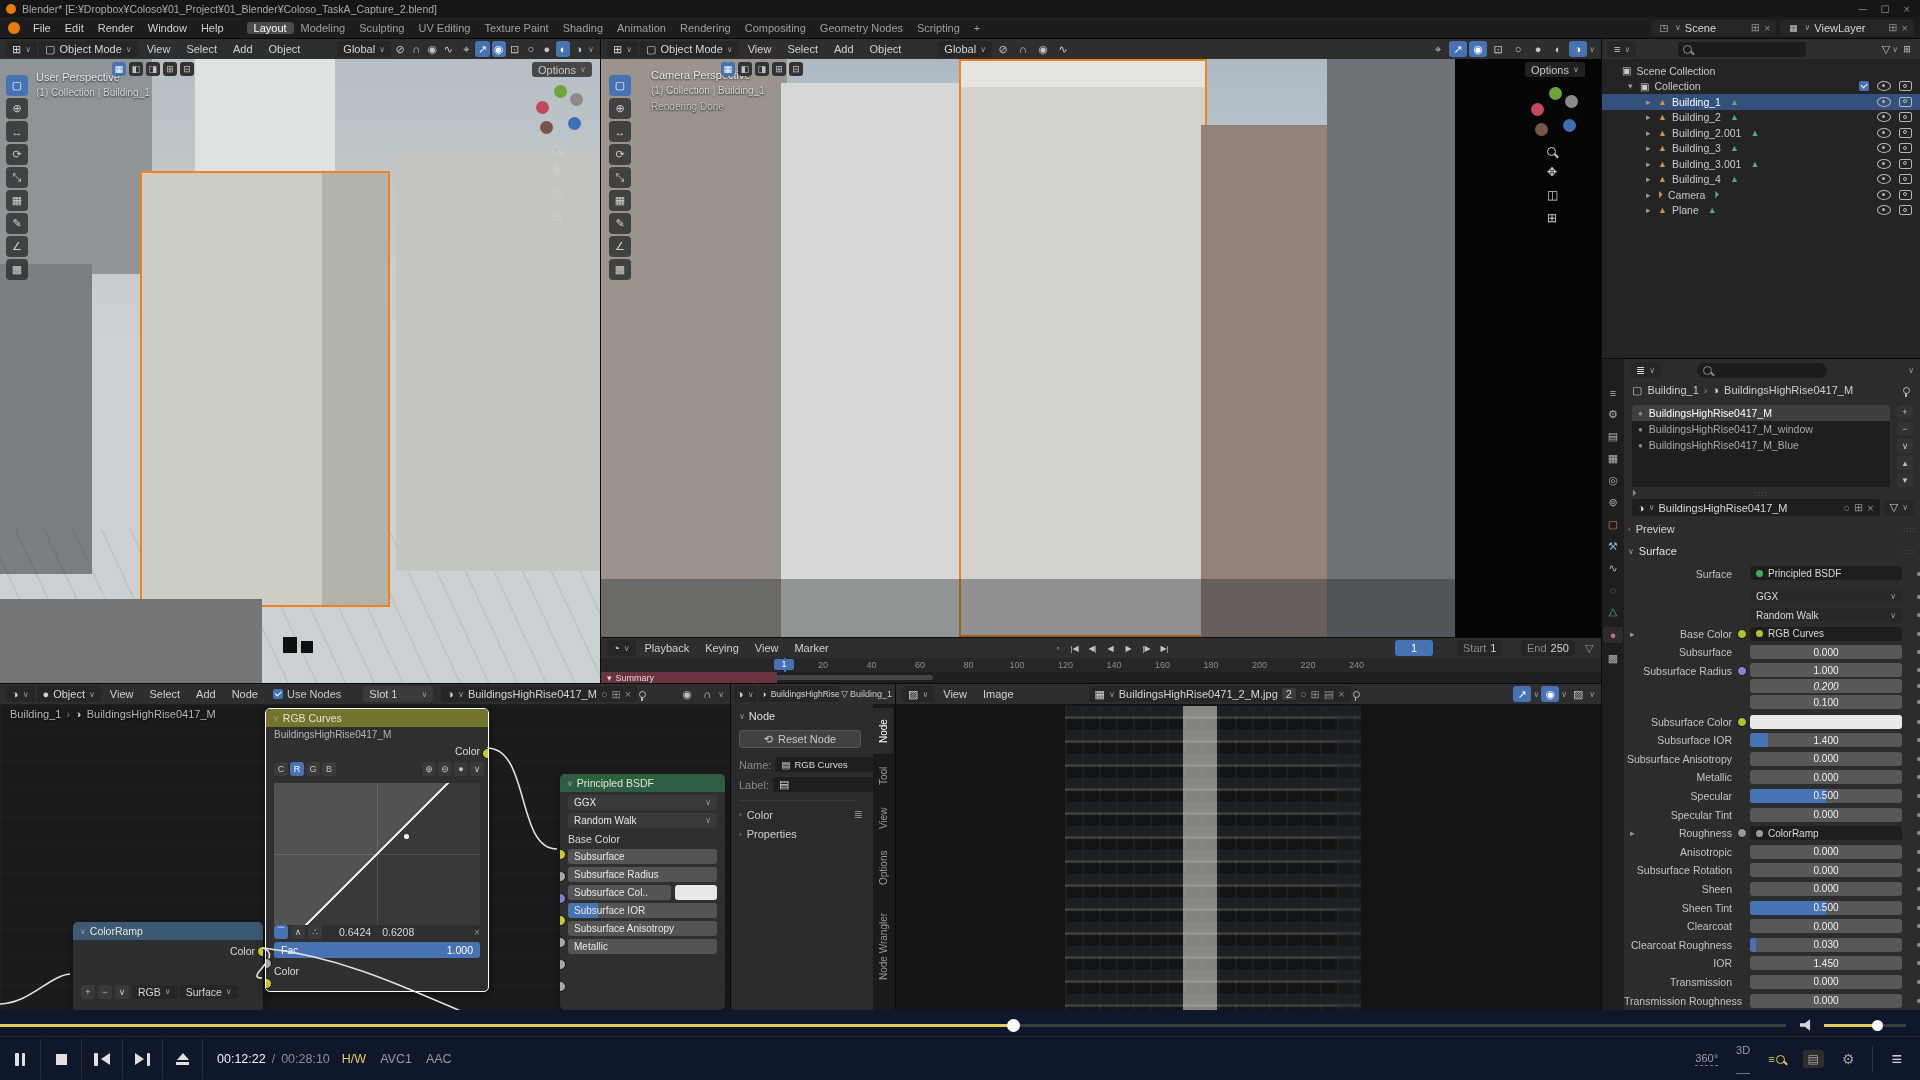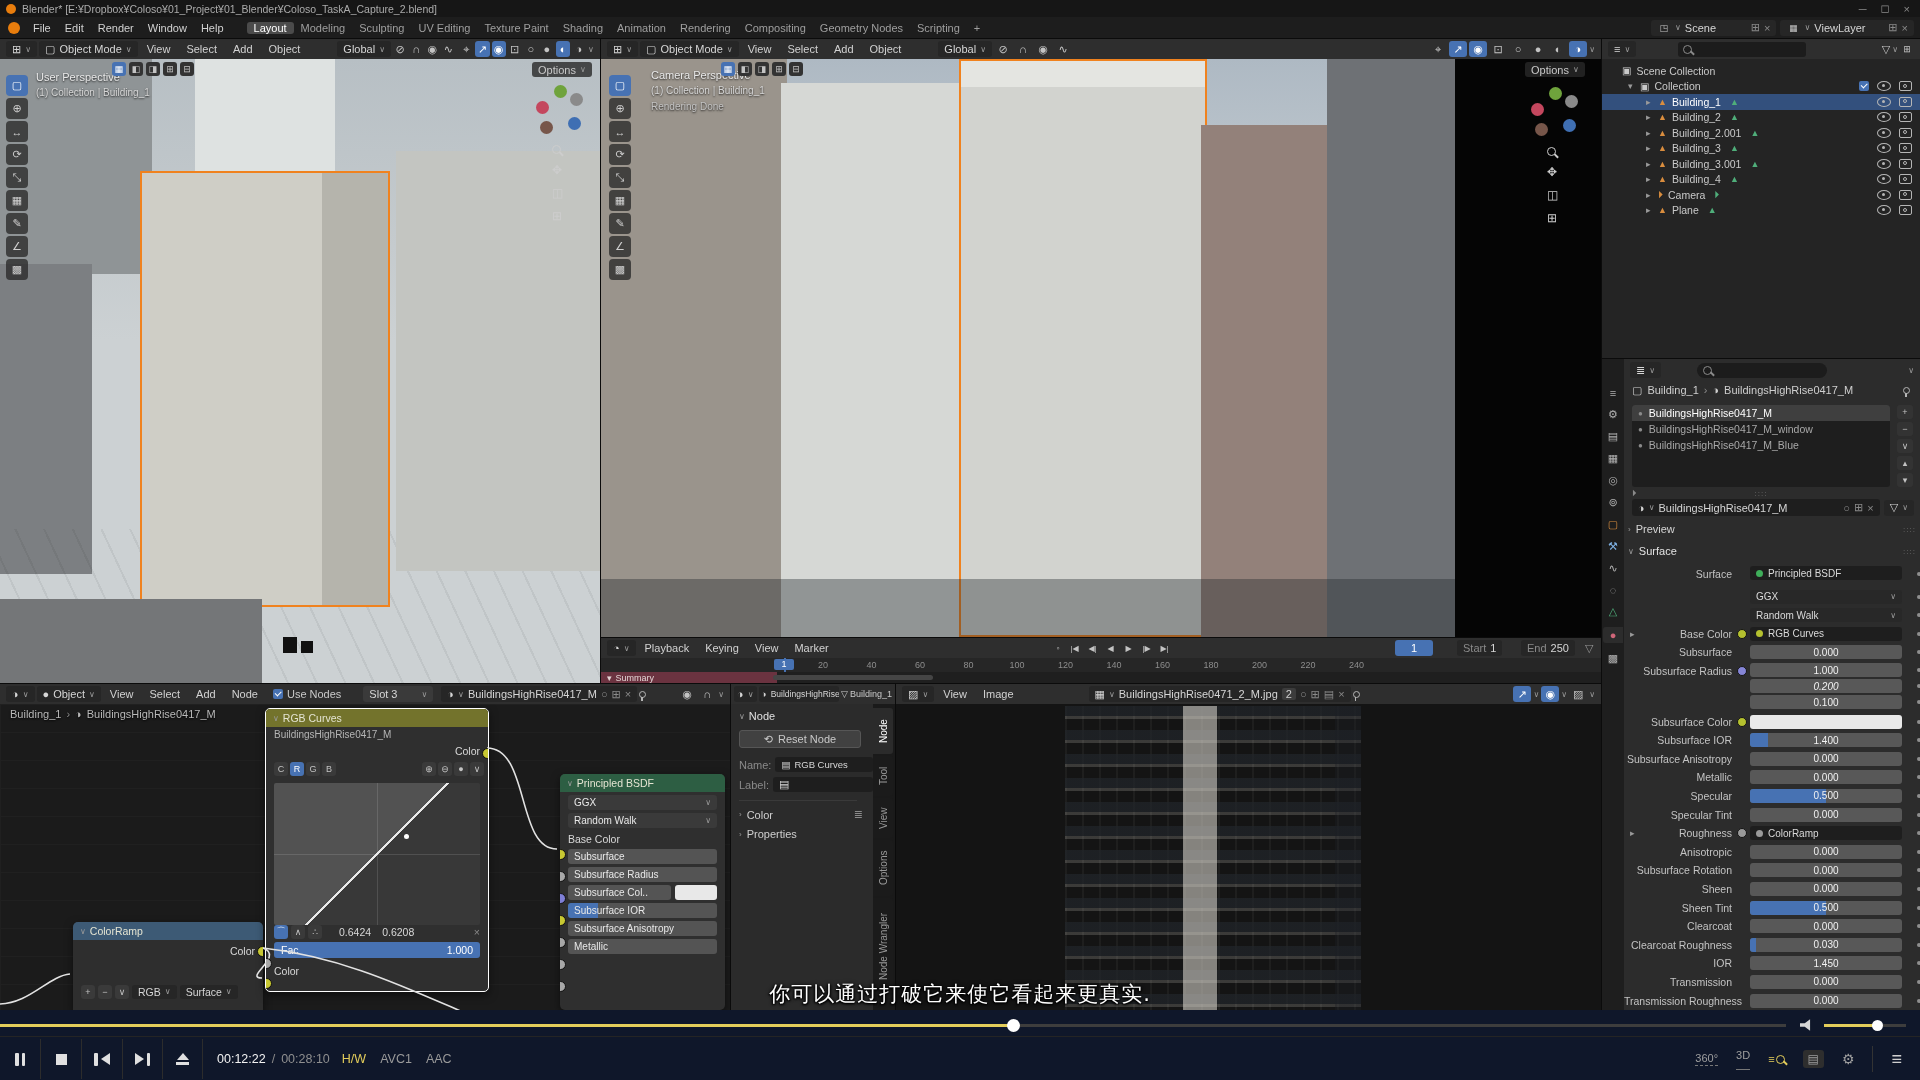--- a/index.html
+++ b/index.html
@@ -365,21 +365,21 @@
         </div>
         <span class="mi">View</span>
         <span class="mi">Select</span>
         <span class="mi">Add</span>
         <span class="mi">Node</span>
         <div class="row" style="gap: 4px; margin: 0px 6px;">
           <span class="i-chk"></span>
           <span>Use Nodes</span>
         </div>
         <div class="chip lt" style="margin-left: 14px; width: 58px;">
-          <span>Slot 3</span>
+          <span>Slot 1</span>
           <span class="caret" style="margin-left: auto;">∨</span>
         </div>
         <div class="chip" style="margin-left: 6px;">
           <span>◑</span>
           <span class="caret">∨</span>
           <span>BuildingsHighRise0417_M</span>
           <span class="dim">○</span>
           <span class="dim">⊞</span>
           <span class="dim">×</span>
         </div>
@@ -1051,27 +1051,26 @@
           <span style="color: rgb(242, 242, 242);">00:12:22</span>
           <span class="dim">/</span>
           <span style="color: rgb(143, 143, 143);">00:28:10</span>
           <span style="color: rgb(227, 205, 90); margin-left: 6px;">H/W</span>
           <span style="color: rgb(154, 154, 154); margin-left: 8px;">AVC1</span>
           <span style="color: rgb(154, 154, 154); margin-left: 8px;">AAC</span>
         </div>
         <span style="flex: 1 1 0%;"></span>
         <div class="row" style="gap: 18px; color: rgb(159, 159, 159); padding-right: 10px;">
           <span style="font-size: 11px; border-bottom: 1px dashed rgb(119, 119, 119); padding-bottom: 1px;">360°</span>
-          <span style="font-size: 11px; border-bottom: 1px solid rgb(119, 119, 119); padding-bottom: 8px;">3D</span>
+          <span style="font-size: 11px; border-bottom: 1px solid rgb(119, 119, 119); padding-bottom: 17px;">3D</span>
           <div class="row" style="color: rgb(227, 205, 90); gap: 1px;">
             <span>≡</span>
             <span class="i-mag"></span>
           </div>
           <span style="background: rgb(46, 46, 46); border-radius: 3px; padding: 2px 5px; font-size: 12px;">▤</span>
           <span style="font-size: 14px;">⚙</span>
           <span style="width: 1px; height: 26px; background: rgb(51, 51, 51);"></span>
           <span style="font-size: 18px; color: rgb(208, 208, 208); margin-right: 8px;">≡</span>
         </div>
       </div>
     </div>
 
-  <div id="subtitle">你可以通过打破它来使它看起来更真实.</div>
 </div>
 
 </body></html>

